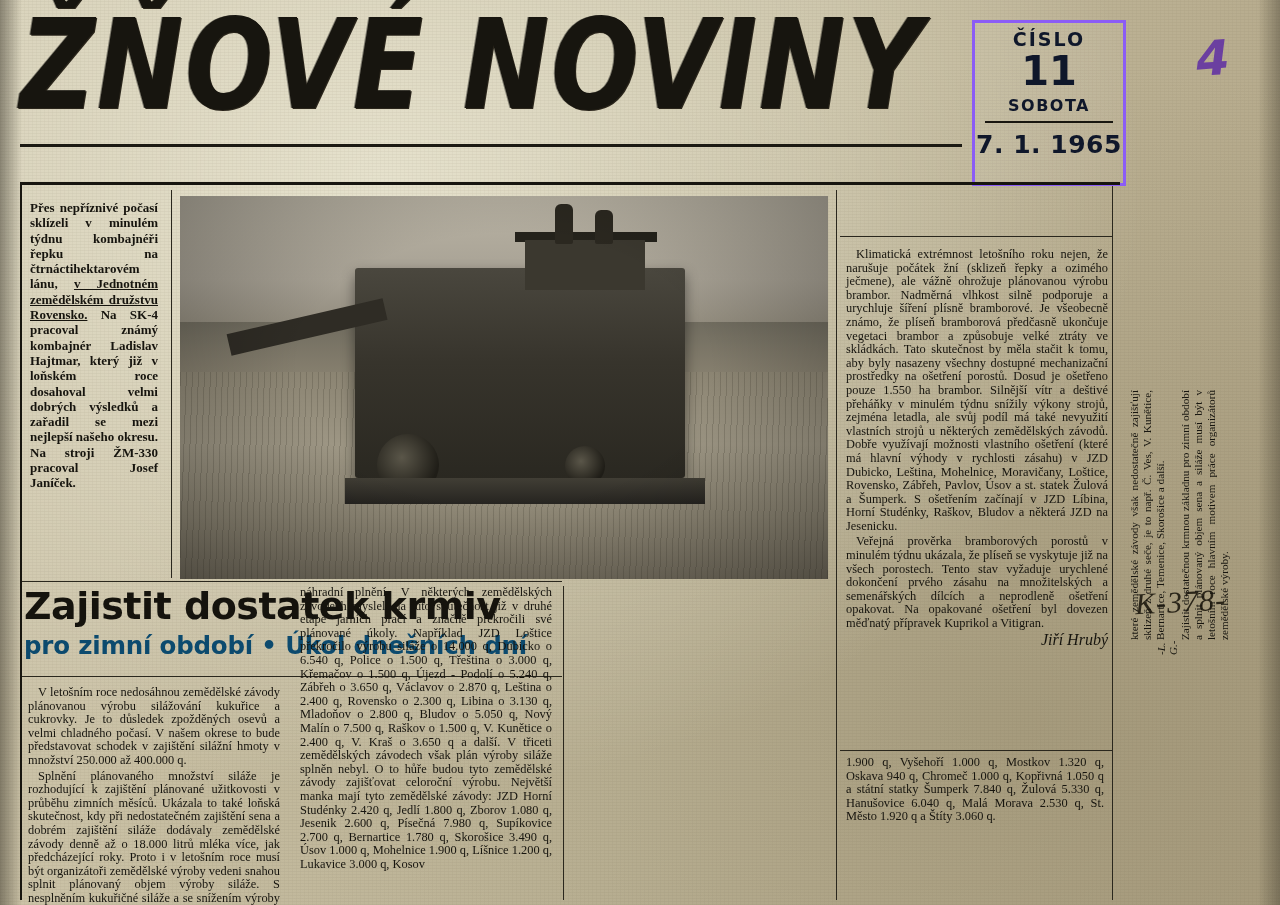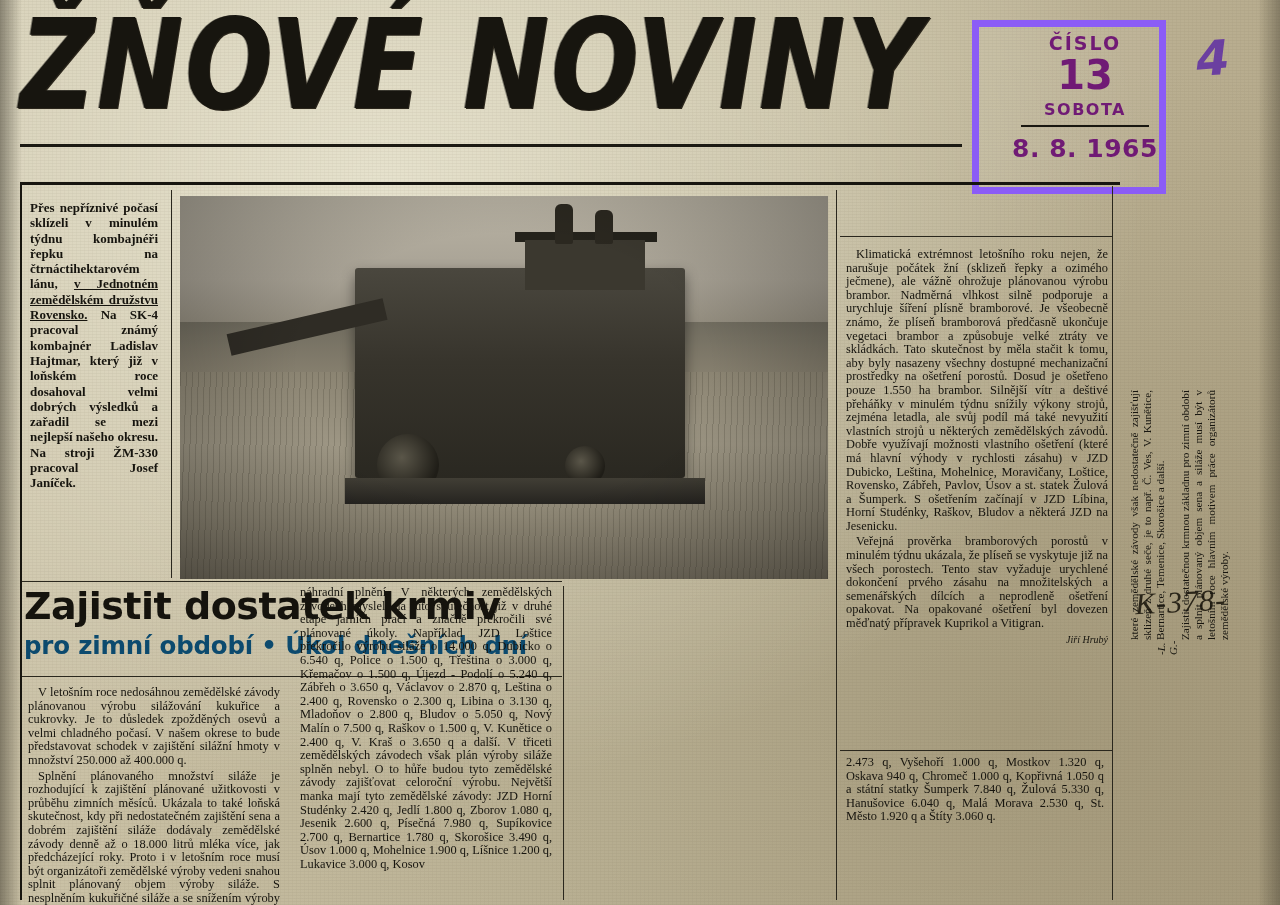--- a/index.html
+++ b/index.html
@@ -76,25 +76,24 @@
     font-weight: bold;
     font-size: 14.5px;
     letter-spacing: 1.6px;
     color: #1b1810;
     text-align: center;
   }
   .issue-box {
     position: absolute;
     left: 952px; top: 18px;
     width: 148px; height: 160px;
-    border: 7px solid #8b5cf6;
+    border: 3px solid #8b5cf6;
     background: rgba(255,255,255,0.06);
     text-align: center;
-    color: #701a75;
-    padding-left: 32px;
+    color: #0f172a;
   }
   .issue-label {
     font-family: "DejaVu Sans", sans-serif;
     font-weight: bold;
     font-size: 19px;
     letter-spacing: 2px;
     margin-top: 5px;
   }
   .issue-number {
     font-family: "DejaVu Sans", sans-serif;
@@ -271,21 +270,21 @@
     width: 280px;
     font-family: "DejaVu Sans", sans-serif;
     font-weight: bold;
     font-size: 25px;
     color: #15130d;
     letter-spacing: -0.3px;
   }
   .sig {
     text-align: right;
     font-style: italic;
-    font-size: 10px;
+    font-size: 16px;
     margin-top: 2px;
   }
   .vrule {
     position: absolute;
     background: #2a271d;
     width: 1px;
   }
   .hrule {
     position: absolute;
     background: #2a271d;
@@ -345,24 +344,24 @@
   <div class="archive-code">K-378-</div>
 
   <div class="clip">
 
     <div class="masthead">
       <div class="masthead-title">ŽŇOVÉ NOVINY</div>
       <div class="masthead-rule"></div>
 
       <div class="issue-box">
         <div class="issue-label">ČÍSLO</div>
-        <div class="issue-number">13</div>
+        <div class="issue-number">11</div>
         <div class="issue-day">SOBOTA</div>
         <div class="issue-rule"></div>
-        <div class="issue-date">8. 8. 1965</div>
+        <div class="issue-date">7. 1. 1965</div>
       </div>
     </div>
 
     <div class="rule-thick" style="left:10px; top:182px; width:1100px; height:3px;"></div>
     <div class="rule-thick" style="left:10px; top:182px; width:2px; height:718px;"></div>
 
     <div class="vrule" style="left:161px; top:190px; height:388px;"></div>
     <div class="vrule" style="left:826px; top:190px; height:710px;"></div>
     <div class="vrule" style="left:553px; top:586px; height:314px;"></div>
     <div class="vrule" style="left:1102px; top:186px; height:714px;"></div>
@@ -399,21 +398,21 @@
     <div class="col body-text" style="left:18px; top:686px; width:252px;">
       <p>V letošním roce nedosáhnou zemědělské závody plánovanou výrobu silážování kukuřice a cukrovky. Je to důsledek zpožděných osevů a velmi chladného počasí. V našem okrese to bude představovat schodek v zajištění silážní hmoty v množství 250.000 až 400.000 q.</p>
       <p>Splnění plánovaného množství siláže je rozhodující k zajištění plánované užitkovosti v průběhu zimních měsíců. Ukázala to také loňská skutečnost, kdy při nedostatečném zajištění sena a dobrém zajištění siláže dodávaly zemědělské závody denně až o 18.000 litrů mléka více, jak předcházející roky. Proto i v letošním roce musí být organizátoři zemědělské výroby vedeni snahou splnit plánovaný objem výroby siláže. S nesplněním kukuřičné siláže a se snížením výroby rizikující je nutné počítat již nyní a hledat</p>
     </div>
 
     <div class="col body-text" style="left:290px; top:586px; width:252px;">
       <p class="noindent">náhradní plnění. V některých zemědělských závodech mysleli na tuto skutečnost již v druhé etapě jarních prací a značně překročili své plánované úkoly. Například JZD Loštice překročilo výrobu siláže o 14.000 q, Dubicko o 6.540 q, Police o 1.500 q, Třeština o 3.000 q, Křemačov o 1.500 q, Újezd - Podolí o 5.240 q, Zábřeh o 3.650 q, Václavov o 2.870 q, Leština o 2.400 q, Rovensko o 2.300 q, Libina o 3.130 q, Mladoňov o 2.800 q, Bludov o 5.050 q, Nový Malín o 7.500 q, Raškov o 1.500 q, V. Kunětice o 2.400 q, V. Kraš o 3.650 q a další. V třiceti zemědělských závodech však plán výroby siláže splněn nebyl. O to hůře budou tyto zemědělské závody zajišťovat celoroční výrobu. Největší manka mají tyto zemědělské závody: JZD Horní Studénky 2.420 q, Jedlí 1.800 q, Zborov 1.080 q, Jesenik 2.600 q, Písečná 7.980 q, Supíkovice 2.700 q, Bernartice 1.780 q, Skorošice 3.490 q, Úsov 1.000 q, Mohelnice 1.900 q, Líšnice 1.200 q, Lukavice 3.000 q, Kosov</p>
     </div>
 
     <div class="col body-text" style="left:836px; top:756px; width:258px;">
-      <p class="noindent">2.473 q, Vyšehoří 1.000 q, Mostkov 1.320 q, Oskava 940 q, Chromeč 1.000 q, Kopřivná 1.050 q a státní statky Šumperk 7.840 q, Žulová 5.330 q, Hanušovice 6.040 q, Malá Morava 2.530 q, St. Město 1.920 q a Štíty 3.060 q.</p>
+      <p class="noindent">1.900 q, Vyšehoří 1.000 q, Mostkov 1.320 q, Oskava 940 q, Chromeč 1.000 q, Kopřivná 1.050 q a státní statky Šumperk 7.840 q, Žulová 5.330 q, Hanušovice 6.040 q, Malá Morava 2.530 q, St. Město 1.920 q a Štíty 3.060 q.</p>
     </div>
 
     <div class="col body-text" style="left:836px; top:248px; width:262px;">
       <p>Klimatická extrémnost letošního roku nejen, že narušuje počátek žní (sklizeň řepky a ozimého ječmene), ale vážně ohrožuje plánovanou výrobu brambor. Nadměrná vlhkost silně podporuje a urychluje šíření plísně bramborové. Je všeobecně známo, že plíseň bramborová předčasně ukončuje vegetaci brambor a způsobuje velké ztráty ve skládkách. Tato skutečnost by měla stačit k tomu, aby byly nasazeny všechny dostupné mechanizační prostředky na ošetření porostů. Dosud je ošetřeno pouze 1.550 ha brambor. Silnější vítr a deštivé přeháňky v minulém týdnu snížily výkony strojů, zejména letadla, ale svůj podíl má také nevyužití vlastních strojů u některých zemědělských závodů. Dobře využívají možnosti vlastního ošetření (které má hlavní výhody v rychlosti zásahu) v JZD Dubicko, Leština, Mohelnice, Moravičany, Loštice, Rovensko, Zábřeh, Pavlov, Úsov a st. statek Žulová a Šumperk. S ošetřením začínají v JZD Líbina, Horní Studénky, Raškov, Bludov a některá JZD na Jesenicku.</p>
       <p>Veřejná prověrka bramborových porostů v minulém týdnu ukázala, že plíseň se vyskytuje již na všech porostech. Tento stav vyžaduje urychlené dokončení prvého zásahu na množitelských a semenářských dílcích a neprodleně ošetření opakovat. Na opakované ošetření byl dovezen měďnatý přípravek Kuprikol a Vitigran.</p>
       <div class="sig">Jiří Hrubý</div>
     </div>
 
     <div class="side-vert">
       <p>které zemědělské závody však nedostatečně zajišťují sklizeň z druhé seče, je to např. Č. Ves, V. Kunětice, Bernartice, Temenice, Skorošice a další.</p>

